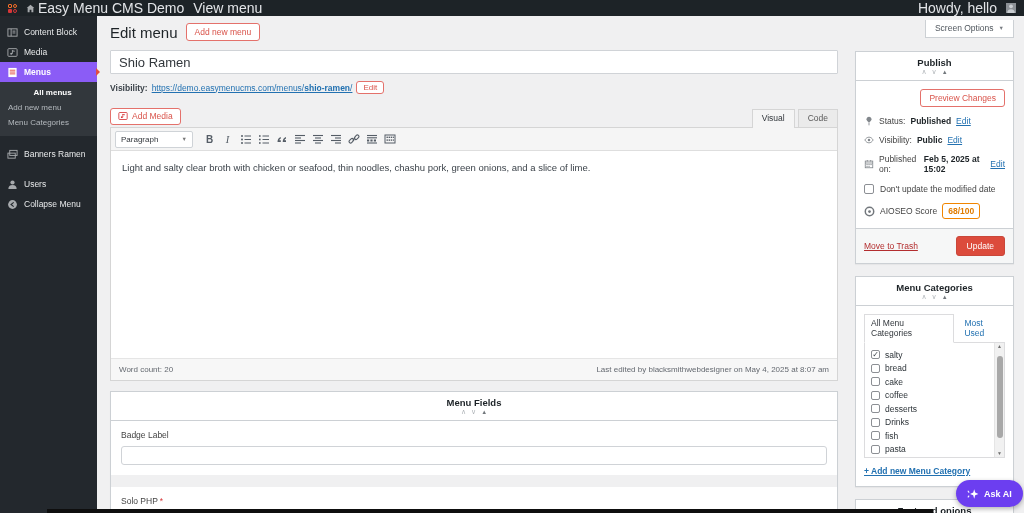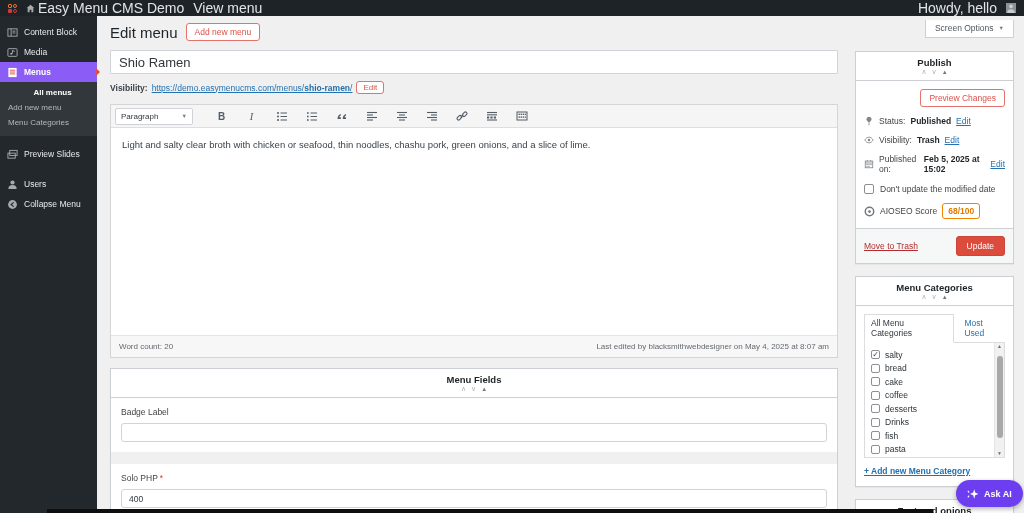--- a/index.html
+++ b/index.html
@@ -54,21 +54,21 @@
   .editor { margin-top:10px; position:relative; }
   .media-row { height:23px; display:flex; align-items:flex-end; justify-content:space-between; }
   .btn-media { display:inline-flex; align-items:center; gap:4px; background:#fff; border:1px solid #e4716b;
     color:#d9534a; border-radius:3px; font-size:8.5px; padding:2px 7px 3px; cursor:pointer; margin-bottom:2px; font-family:inherit;}
   .btn-media svg { width:10px; height:10px; color:#d63638; }
   .ed-tabs { display:flex; }
   .ed-tab { font-size:8.5px; padding:3px 9px 4px; border:1px solid #d5d5d5; border-bottom:none; color:#595959;
     background:#ebebeb; cursor:pointer; margin-left:3px; }
   .ed-tab.active { background:#f5f5f5; color:#32373c; position:relative; z-index:2; margin-bottom:-1px; padding-bottom:5px; }
   .editor-box { border:1px solid #d5d5d5; background:#fff; position:relative; z-index:1; }
-  .toolbar { height:23px; background:#f5f5f5; border-bottom:1px solid #dedede; display:flex; align-items:center; padding:0 4px; gap:13px; }
+  .toolbar { height:23px; background:#f5f5f5; border-bottom:1px solid #dedede; display:flex; align-items:center; padding:0 4px; gap:1px; }
   .para-select { width:78px; height:17px; background:#fff; border:1px solid #cfd3d7; border-radius:2px;
     display:flex; align-items:center; justify-content:space-between; padding:0 5px; font-size:8px; color:#32373c; cursor:pointer; margin-right:7px; }
   .para-select .arr { font-size:5.5px; color:#777; }
   .tb-btn { width:17px; height:17px; display:flex; align-items:center; justify-content:center; border-radius:2px; cursor:pointer; color:#555d66; }
   .tb-btn svg { width:12px; height:12px; }
   .tb-b { font-weight:bold; font-size:10px; }
   .tb-i { font-style:italic; font-family:"Liberation Serif","DejaVu Serif",serif; font-size:10.5px; }
   .ed-content { height:207px; padding:10px 11px; font-size:9.5px; color:#3c434a; line-height:1.5; cursor:text; }
   .ed-status { height:22px; background:#f7f7f7; border-top:1px solid #e5e5e5; display:flex; align-items:center;
     justify-content:space-between; padding:0 8px; font-size:8px; color:#646970; }
@@ -228,21 +228,21 @@
       <div class="sub-item">
           <span>Menu Categories</span>
         </div>
     </div>
     <div class="gap8"></div>
     <div class="side-item">
       <svg viewBox="0 0 12 12" fill="none" stroke="currentColor" stroke-width="1">
           <rect x="3" y="1.5" width="8" height="5.5"></rect>
           <rect x="1" y="4.5" width="8" height="5.5"></rect>
         </svg>
-      <span>Preview Slides</span>
+      <span>Banners Ramen</span>
     </div>
     <div class="gap10"></div>
     <div class="side-item">
       <svg viewBox="0 0 12 12" fill="currentColor">
           <circle cx="6" cy="3.8" r="2.3"></circle>
           <path d="M1.5 11 a4.5 4.5 0 0 1 9 0 Z"></path>
         </svg>
       <span>Users</span>
     </div>
     <div class="side-item">
@@ -262,20 +262,39 @@
 
     <input class="title-input" value="Shio Ramen" style="">
 
     <div class="permalink-row">
       <b>Visibility:</b>
       <a class="plink"><span>https://demo.easymenucms.com/menus/</span><b>shio-ramen</b><span>/</span></a>
       <button class="btn-outline sm">Edit</button>
     </div>
 
     <div class="editor">
+      <div class="media-row">
+        <button class="btn-media">
+          <svg viewBox="0 0 12 12">
+              <g fill="none" stroke="currentColor" stroke-width="1">
+                <rect x="1" y="1.8" width="10" height="8.4" rx="1"></rect>
+              </g>
+              <g fill="currentColor">
+                <circle cx="4.6" cy="7.4" r="1.1"></circle>
+                <rect x="5.4" y="3.6" width="0.9" height="3.8"></rect>
+                <path d="M5.4 3.6 L8.4 4.2 L8.4 5.2 L5.4 4.6 Z"></path>
+              </g>
+            </svg>
+          <span>Add Media</span>
+        </button>
+        <div class="ed-tabs">
+          <div class="ed-tab active">Visual</div>
+          <div class="ed-tab">Code</div>
+        </div>
+      </div>
       <div class="editor-box">
         <div class="toolbar">
           <div class="para-select">
             <span>Paragraph</span>
             <span class="arr">▼</span>
           </div>
           <div class="tb-btn tb-b">B</div>
           <div class="tb-btn tb-i">I</div>
           <div class="tb-btn">
             <svg viewBox="0 0 12 12">
@@ -426,21 +445,21 @@
           <span>Status:</span>
           <b>Published</b>
           <a class="blue">Edit</a>
         </div>
         <div class="pub-row">
           <svg viewBox="0 0 12 12">
               <path d="M1 6 C2.5 3.6 4.1 2.6 6 2.6 C7.9 2.6 9.5 3.6 11 6 C9.5 8.4 7.9 9.4 6 9.4 C4.1 9.4 2.5 8.4 1 6 Z" fill="none" stroke="currentColor" stroke-width="1"></path>
               <circle cx="6" cy="6" r="1.5" fill="currentColor"></circle>
             </svg>
           <span>Visibility:</span>
-          <b>Trash</b>
+          <b>Public</b>
           <a class="blue">Edit</a>
         </div>
         <div class="pub-row">
           <svg viewBox="0 0 12 12">
               <rect x="1.5" y="2.5" width="9" height="8" fill="none" stroke="currentColor" stroke-width="1"></rect>
               <line x1="1.5" y1="4.8" x2="10.5" y2="4.8" stroke="currentColor" stroke-width="1"></line>
               <line x1="4" y1="1.2" x2="4" y2="3" stroke="currentColor" stroke-width="1"></line>
               <line x1="8" y1="1.2" x2="8" y2="3" stroke="currentColor" stroke-width="1"></line>
               <g fill="currentColor">
                 <rect x="3" y="6" width="1.3" height="1.3"></rect>

